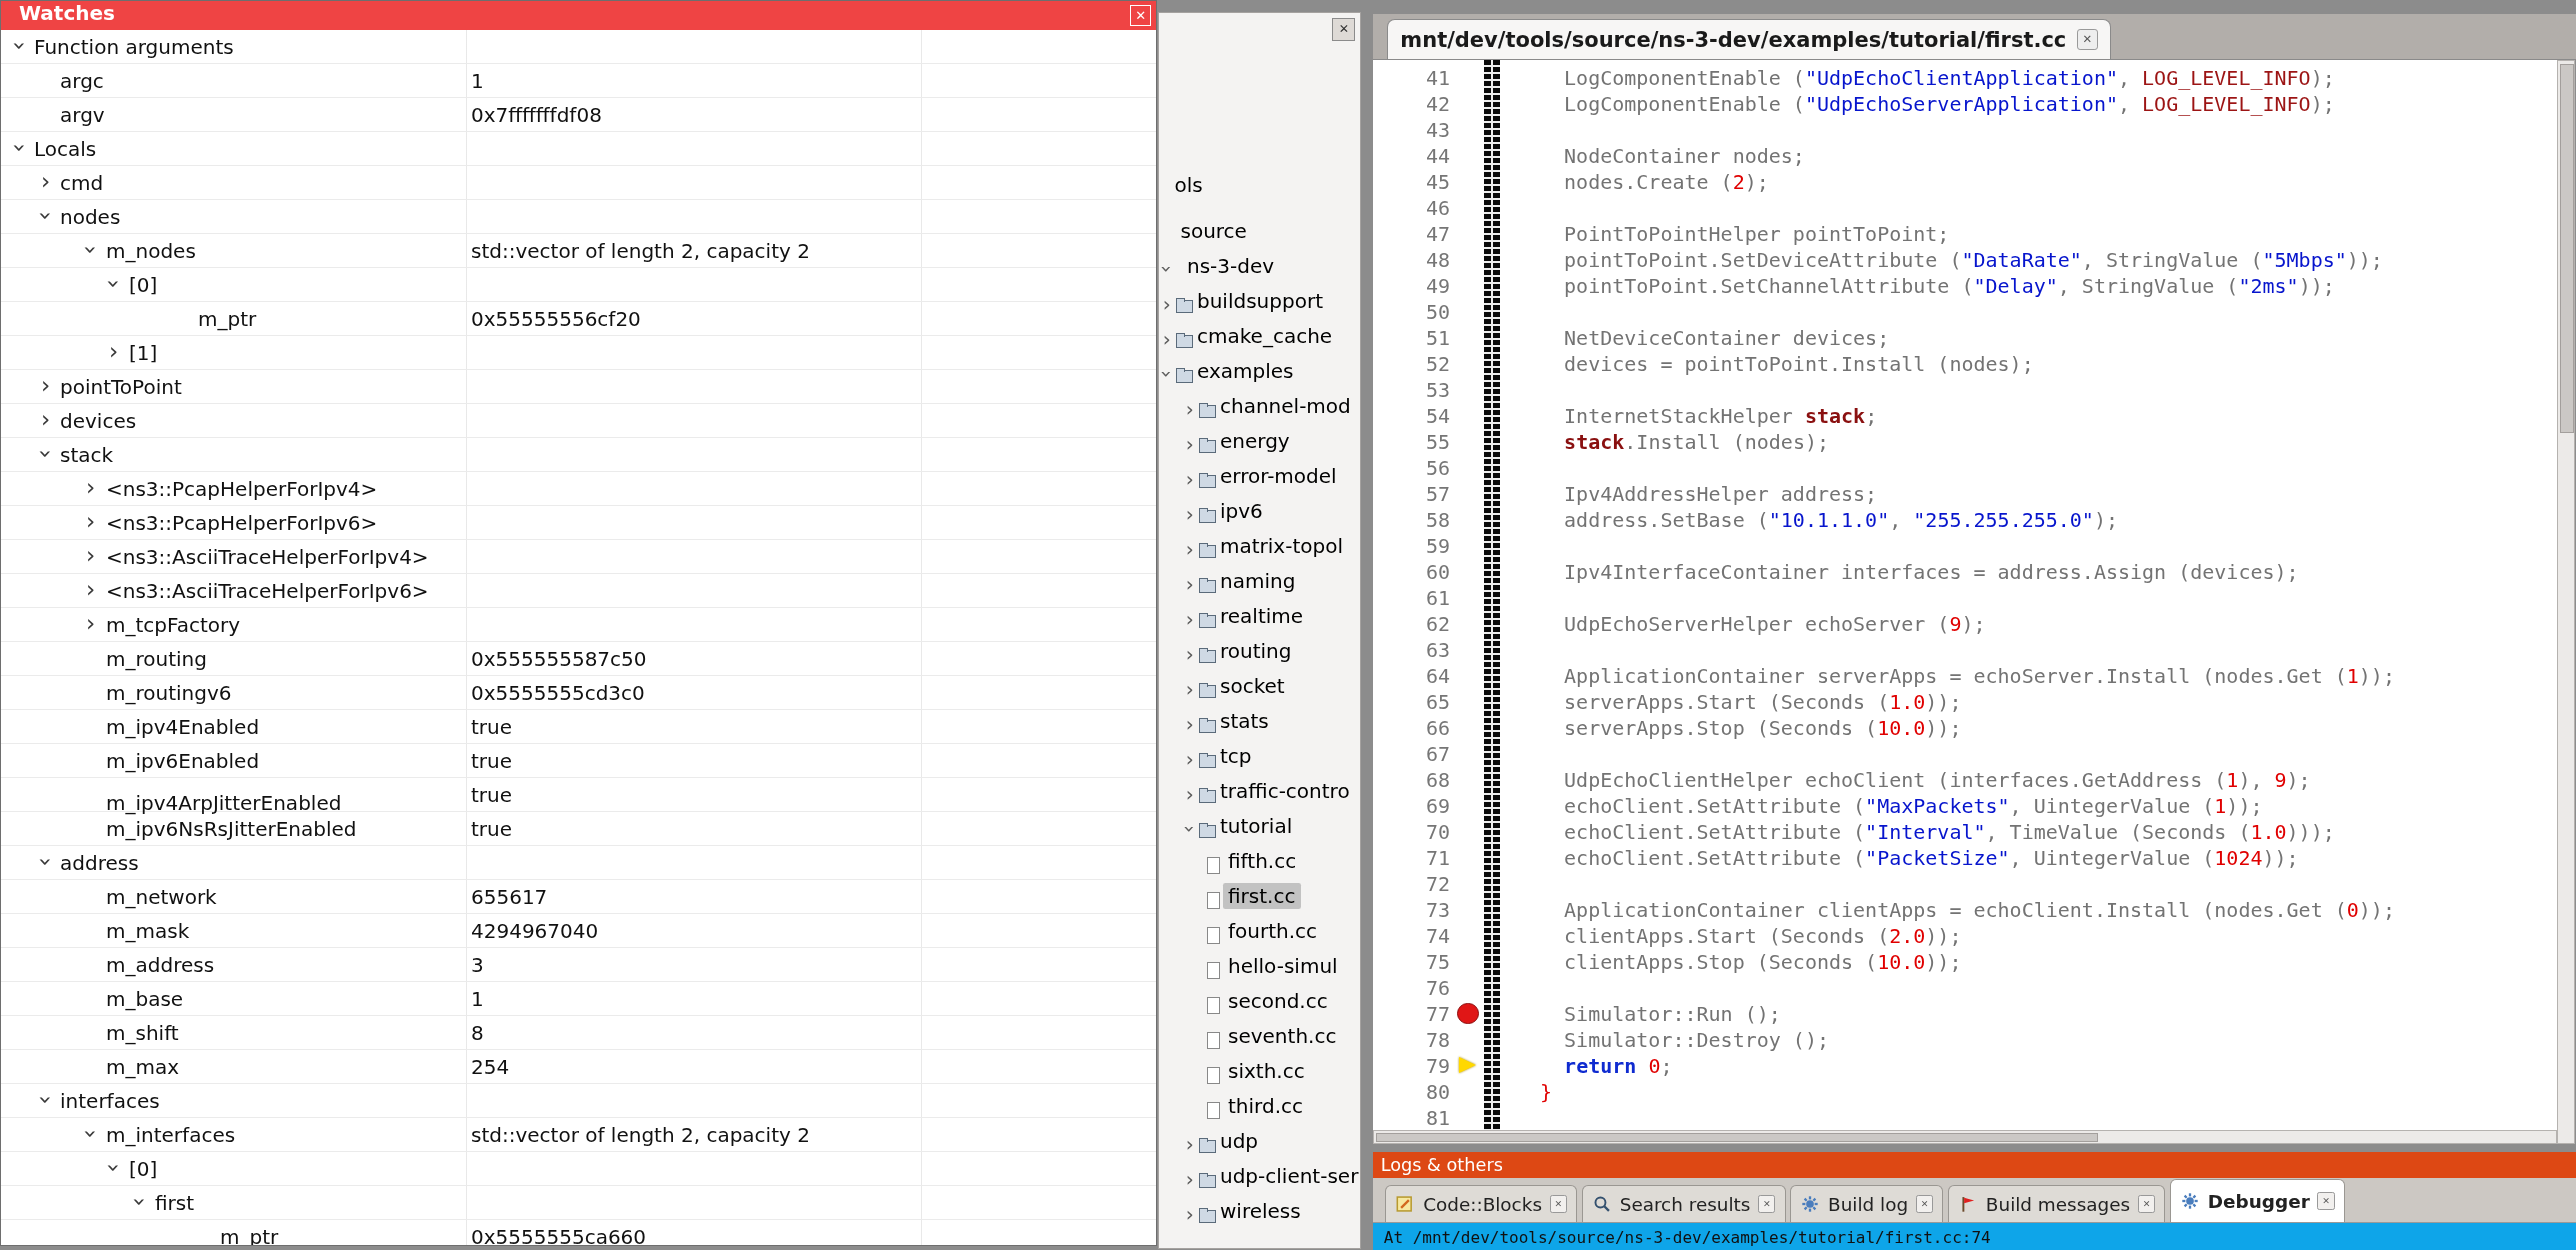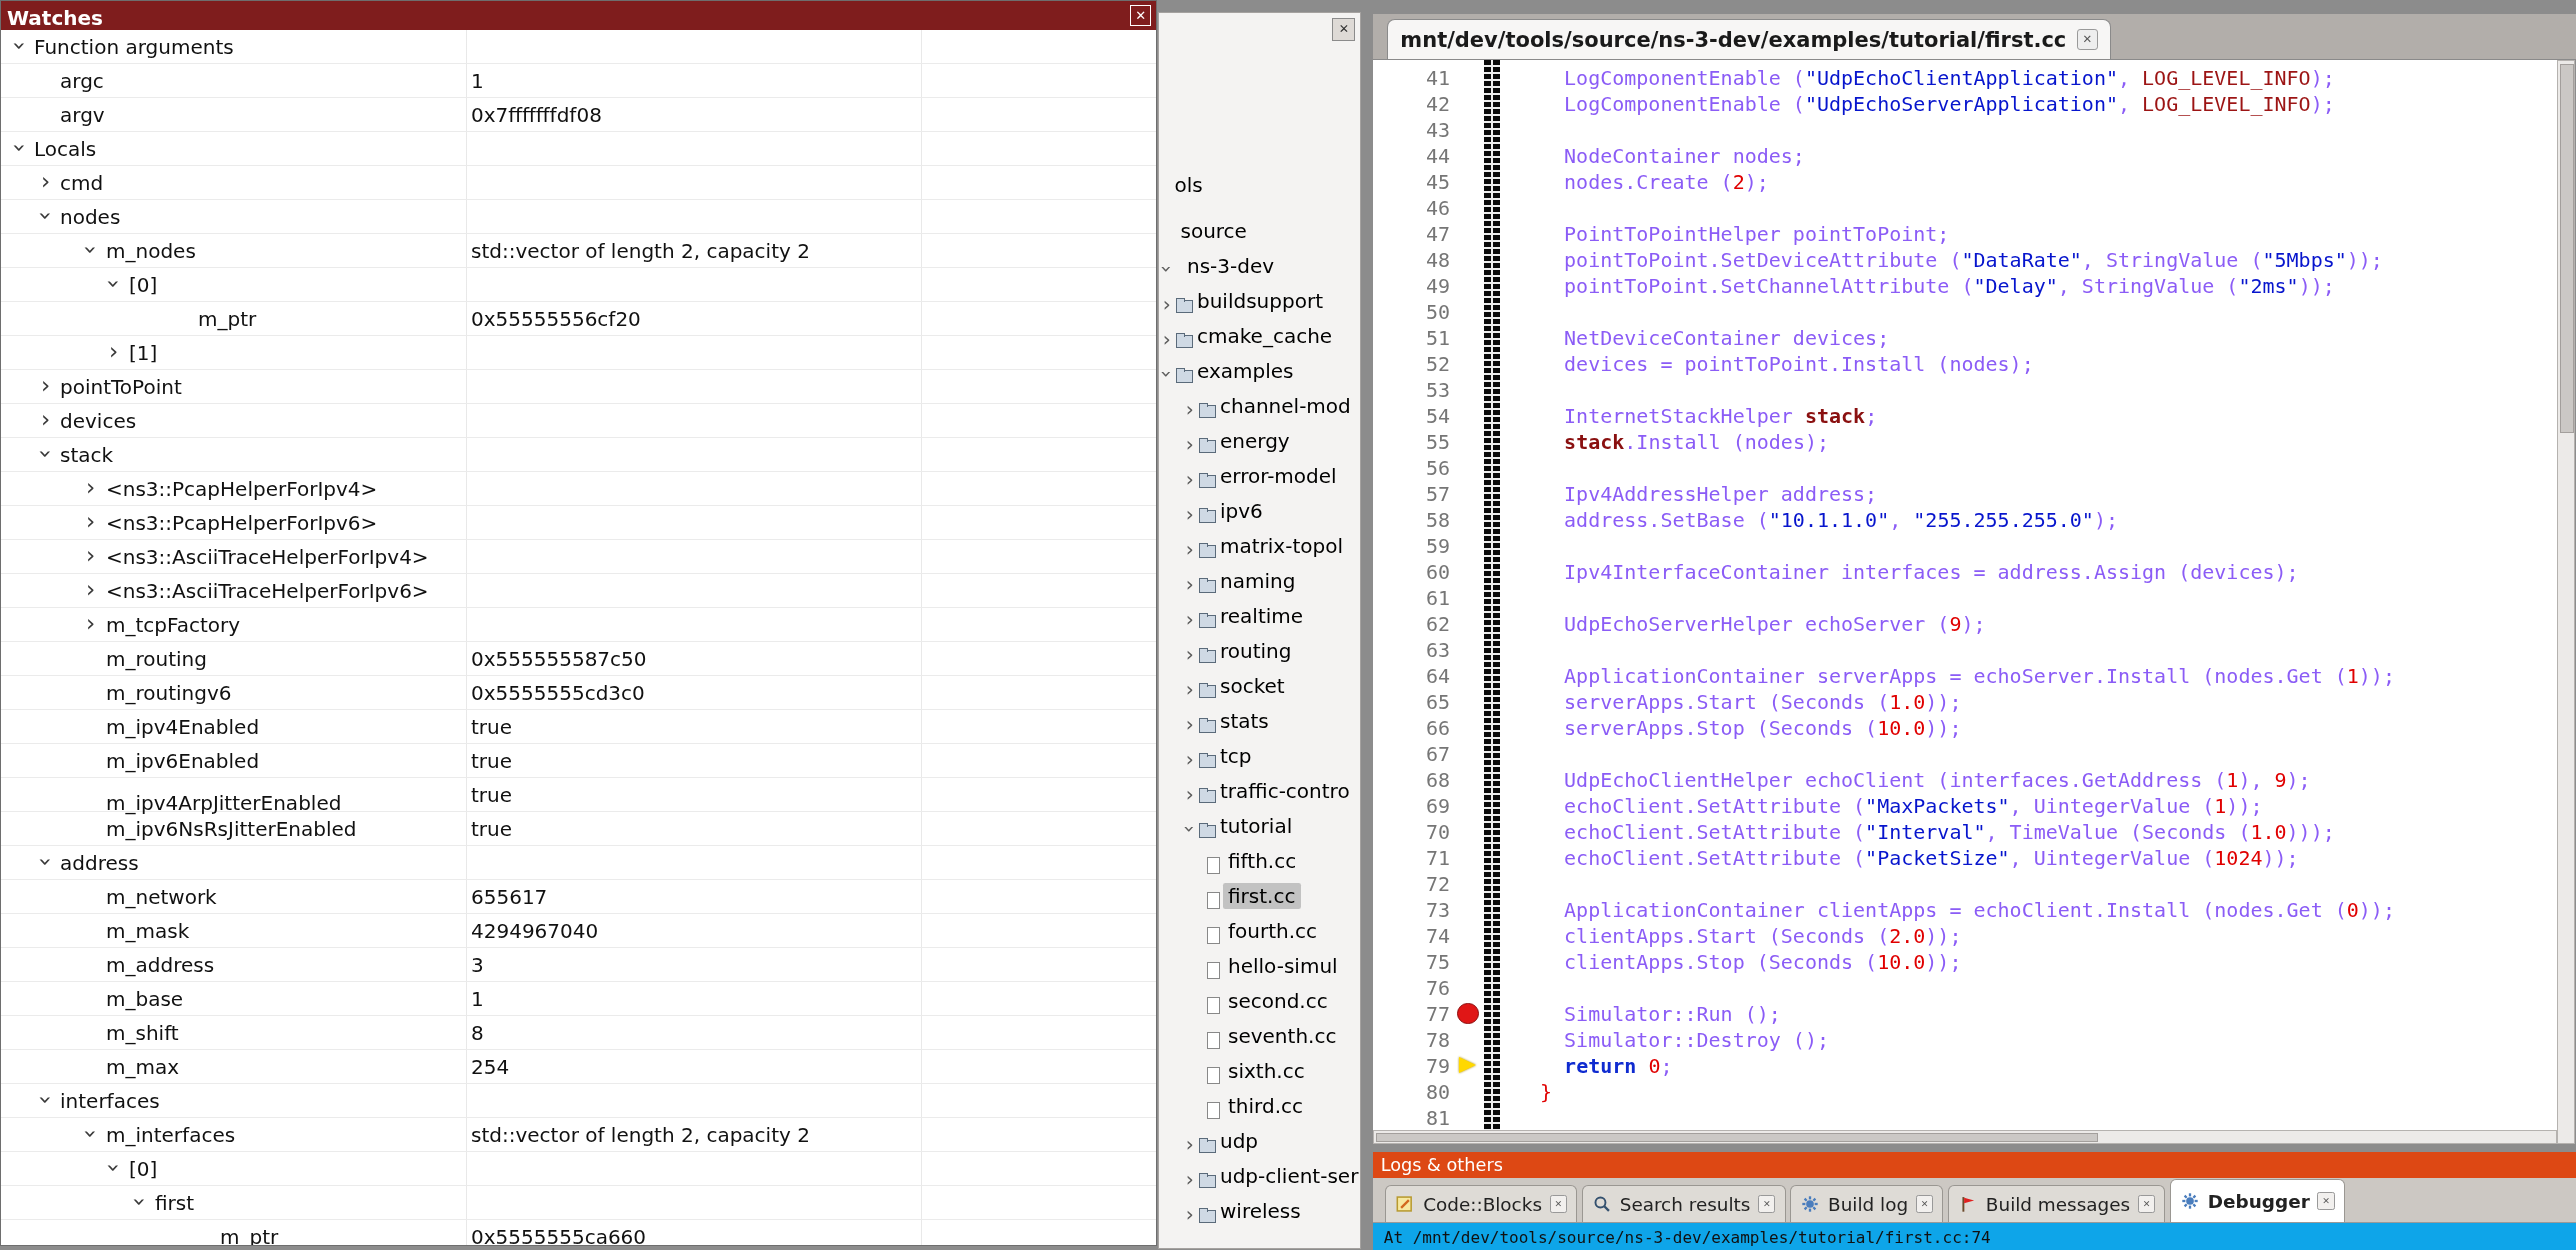--- a/index.html
+++ b/index.html
@@ -3,22 +3,22 @@
 <meta charset="utf-8">
 <style>
   html,body{margin:0;padding:0;}
   body{width:2576px;height:1250px;background:#8c8c8c;position:relative;overflow:hidden;
        font-family:"DejaVu Sans",sans-serif;}
   .screen{position:absolute;inset:0;}
 
   
   .watches{position:absolute;left:0;top:0;width:1157px;height:1246px;background:#fff;
            border:0.8px solid #6e6e6e;box-sizing:border-box;}
-  .wtitle{height:29px;background:#7f1d1d;color:#fff;font-weight:bold;font-size:20px;
-          display:flex;align-items:flex-end;padding-left:6px;position:relative;}
+  .wtitle{height:29px;background:#ef4444;color:#fff;font-weight:bold;font-size:20px;
+          display:flex;align-items:flex-start;padding-left:18px;position:relative;}
   .wclose{position:absolute;right:4.6px;top:3.8px;width:21.5px;height:21.5px;border:1.5px solid #fff;
           box-sizing:border-box;display:flex;align-items:center;justify-content:center;
           font-size:13px;color:#fff;cursor:default;}
   .wbody{position:absolute;top:29px;bottom:0;left:0;right:0;overflow:hidden;background:#fff;}
   .wrow{position:relative;height:34px;border-bottom:0.8px solid #ebebeb;box-sizing:border-box;
         background-image:linear-gradient(#e3e3e3,#e3e3e3),linear-gradient(#e3e3e3,#e3e3e3);
         background-repeat:no-repeat;background-size:0.8px 100%,0.8px 100%;
         background-position:465px 0,920px 0;}
   .chev{position:absolute;top:4.6px;display:block;width:17px;height:21.5px;line-height:21.5px;
         font-size:23px;color:#3a3a3a;text-align:center;}
@@ -66,21 +66,21 @@
   #code-lines{position:absolute;left:0;top:4.6px;right:0;
               font-family:"DejaVu Sans Mono",monospace;font-size:20px;line-height:26px;}
   .cline{position:relative;height:26px;}
   .lno{position:absolute;left:0;width:77px;text-align:right;color:#767676;}
   .ctext{position:absolute;left:167px;white-space:pre;}
   .bp{position:absolute;left:84px;top:2.3px;width:21.5px;height:21.5px;border-radius:50%;
       background:#e01616;border:1.5px solid #8c0f0f;box-sizing:border-box;}
   .arrow{position:absolute;left:86px;top:4.6px;width:0;height:0;
          border-left:17px solid #ffd800;border-top:8.4px solid transparent;
          border-bottom:8.4px solid transparent;filter:drop-shadow(0 0 0.8px #a98b00);}
-  .c-p{color:#8b5cf6;}
+  .c-p{color:#737373;}
   .c-s{color:#0715cd;}
   .c-n{color:#e00000;}
   .c-m{color:#9c1414;}
   .c-k{color:#0f2bd0;font-weight:bold;}
   .c-t{color:#8a1010;font-weight:bold;}
   .c-b{color:#e00000;}
 
   .hscroll{position:absolute;left:0;top:1130px;width:1184px;height:14px;background:#eceae8;
            border:0.8px solid #b5b2af;box-sizing:border-box;}
   .hthumb{position:absolute;left:1.5px;top:1.5px;width:722px;height:9.2px;background:#cbc8c5;

